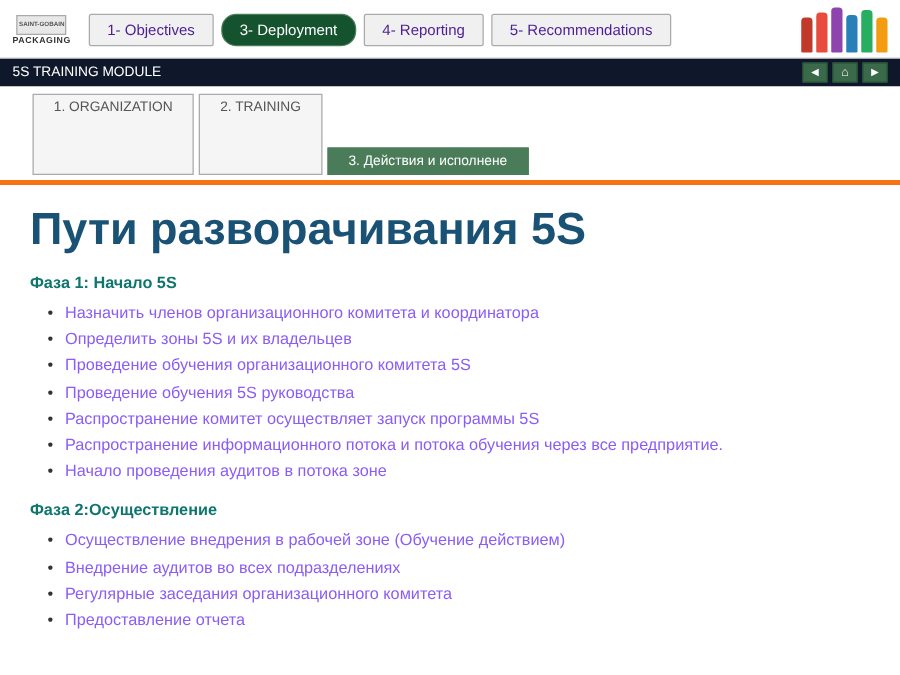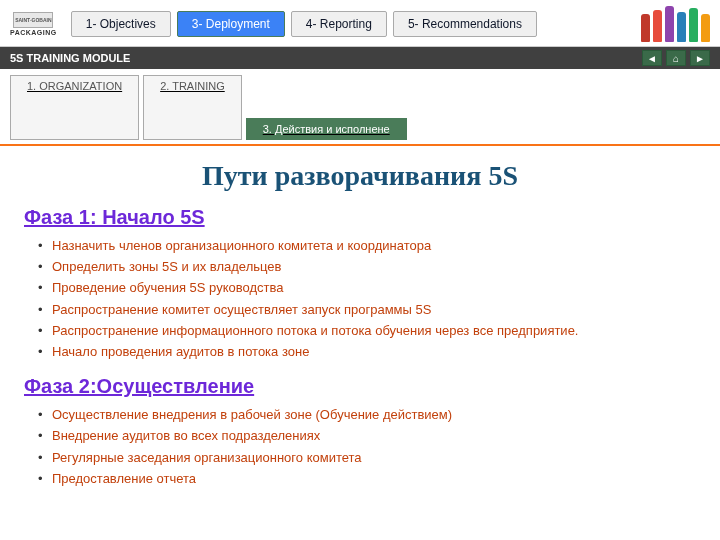--- a/index.html
+++ b/index.html
@@ -48,49 +48,50 @@
       letter-spacing: 0.5px;
       margin-top: 1px;
     }
 
     .nav-tab {
       padding: 5px 14px;
       border: 1px solid #aaa;
       background: #f0f0f0;
       cursor: pointer;
       font-size: 12px;
-      color: #0f172a;
+      color: #4c1d95;
       border-radius: 2px;
     }
 
     .nav-tab.active {
-      background: #3b82f6;
+      background: #14532d;
       color: #fff;
       border-color: #4a7c59;
+      border-radius: 12px;
     }
 
     
     #bottle-area {
       margin-left: auto;
       display: flex;
       gap: 3px;
       align-items: flex-end;
     }
 
     .bottle {
       width: 8px;
       border-radius: 2px 2px 0 0;
     }
 
     
     #module-bar {
-      background: #404040;
+      background: #0f172a;
       color: #fff;
       font-size: 11px;
-      font-weight: bold;
+      font-weight: normal;
       padding: 3px 10px;
       display: flex;
       align-items: center;
       justify-content: space-between;
     }
 
     #module-nav {
       display: flex;
       gap: 4px;
     }
@@ -104,24 +105,23 @@
       cursor: pointer;
       display: flex;
       align-items: center;
       justify-content: center;
       font-size: 10px;
     }
 
     
     #sub-tabs {
       display: flex;
-      padding: 6px 10px 4px 10px;
+      padding: 6px 10px 4px 26px;
       gap: 4px;
-      border-bottom: 2px solid #f97316;
-      text-decoration: underline;
+      border-bottom: 4px solid #f97316;
     }
 
     .sub-tab {
       padding: 4px 16px;
       border: 1px solid #aaa;
       background: #f5f5f5;
       cursor: pointer;
       font-size: 11px;
       color: #555;
     }
@@ -134,48 +134,46 @@
     }
 
     
     #content {
       padding: 14px 24px;
       overflow-y: auto;
       height: calc(540px - 34px - 26px - 36px);
     }
 
     #page-title {
-      font-size: 28px;
+      font-size: 36px;
       font-weight: bold;
       color: #1a5276;
       margin-bottom: 14px;
-      font-family: Liberation Serif, serif;
-      text-align: center;
+      font-family: Liberation Sans, sans-serif;
     }
 
     .phase-title {
-      font-size: 20px;
-      font-weight: bold;
-      color: #6d28d9;
-      text-decoration: underline;
+      font-size: 13px;
+      font-weight: bold;
+      color: #0f766e;
       margin-bottom: 8px;
     }
 
     .bullet-list {
       list-style: none;
       padding-left: 14px;
       margin-bottom: 14px;
     }
 
     .bullet-list li {
       position: relative;
       padding-left: 14px;
       margin-bottom: 3px;
       font-size: 13px;
-      color: #c2410c;
+      color: #8b5cf6;
       line-height: 1.4;
     }
 
     .bullet-list li::before {
       content: '•';
       position: absolute;
       left: 0;
       color: #333;
       font-size: 13px;
     }
@@ -226,20 +224,21 @@
 
 <div id="content">
   <div id="page-title">Пути разворачивания 5S</div>
   <div id="phases-container">
 
   <div>
         <div class="phase-title">Фаза 1: Начало 5S</div>
         <ul class="bullet-list">
           <li>Назначить членов организационного комитета и координатора</li>
           <li>Определить зоны 5S и их владельцев</li>
+          <li>Проведение обучения  организационного комитета 5S</li>
           <li>Проведение обучения 5S руководства</li>
           <li>Распространение комитет осуществляет запуск программы 5S</li>
           <li>Распространение информационного потока и потока обучения через все предприятие.</li>
           <li>Начало проведения аудитов в потока зоне</li>
         </ul>
       </div>
       <div>
         <div class="phase-title">Фаза 2:Осуществление</div>
         <ul class="bullet-list">
           <li>Осуществление внедрения в рабочей зоне (Обучение действием)</li>

